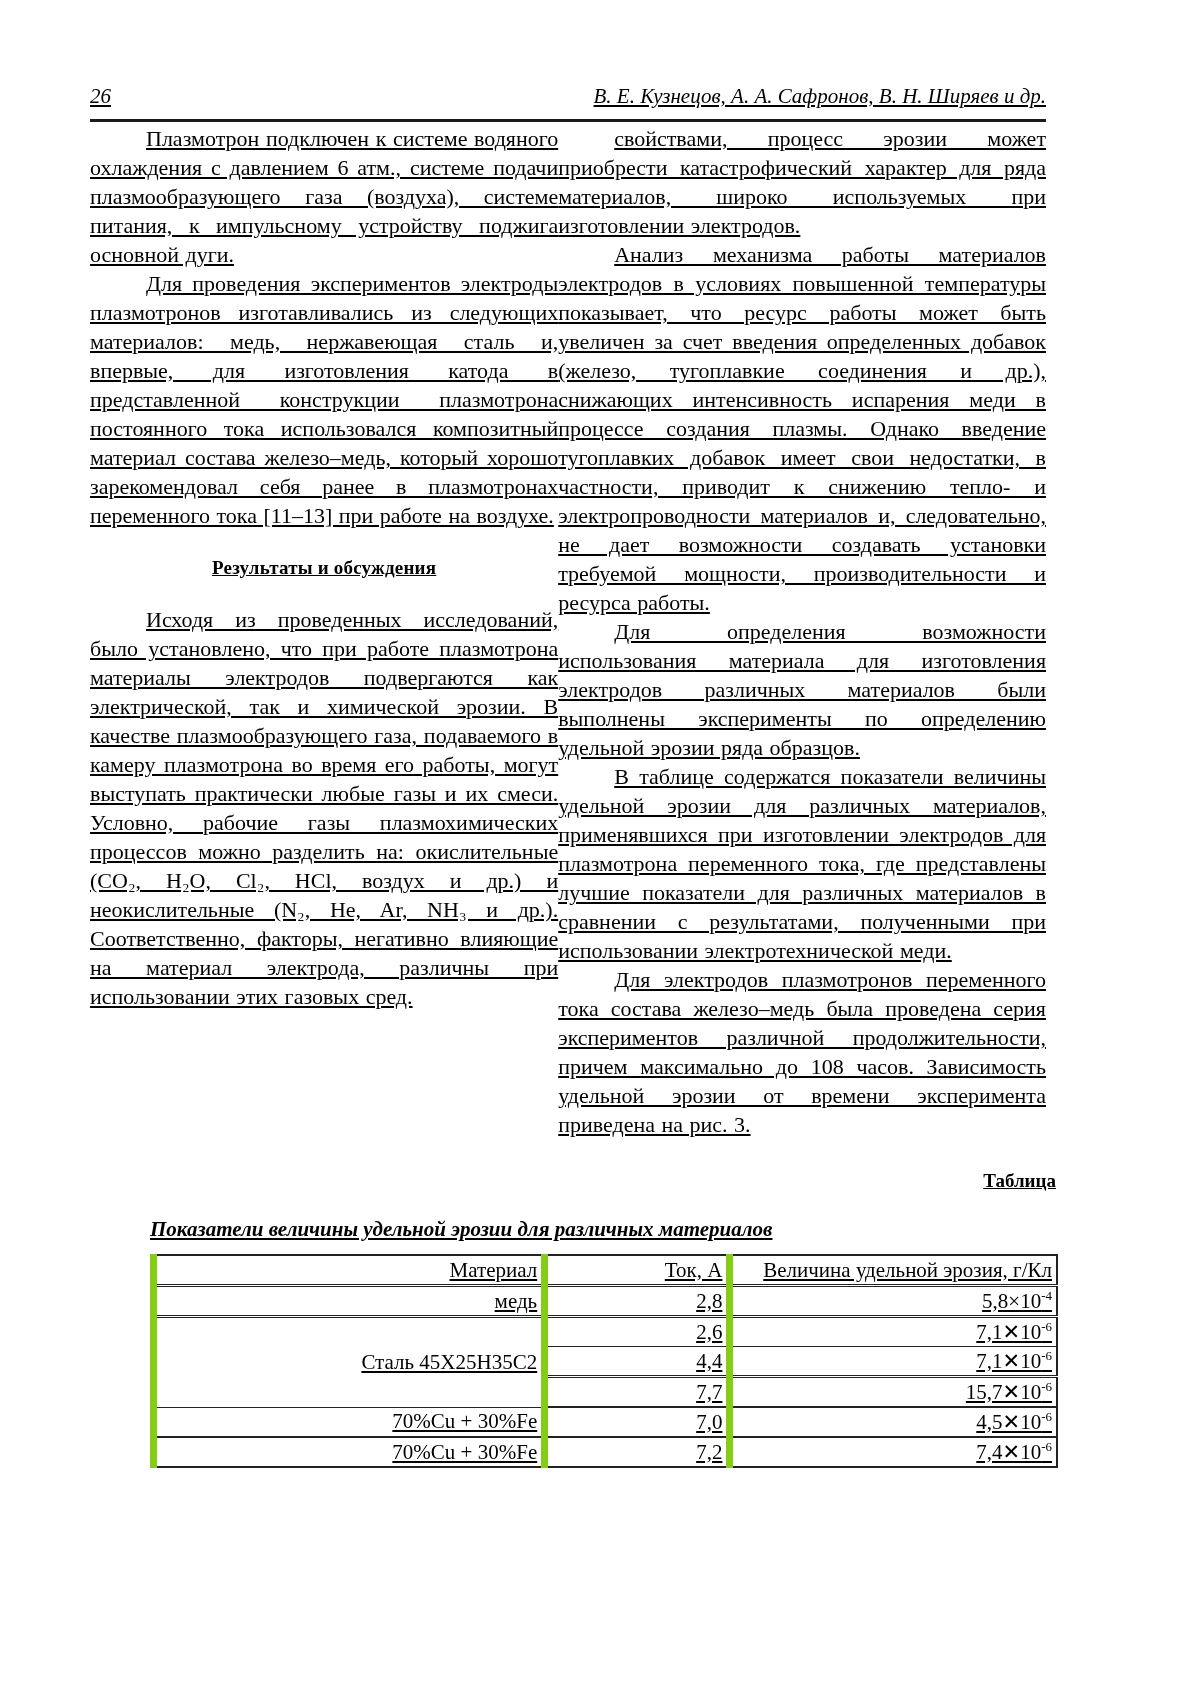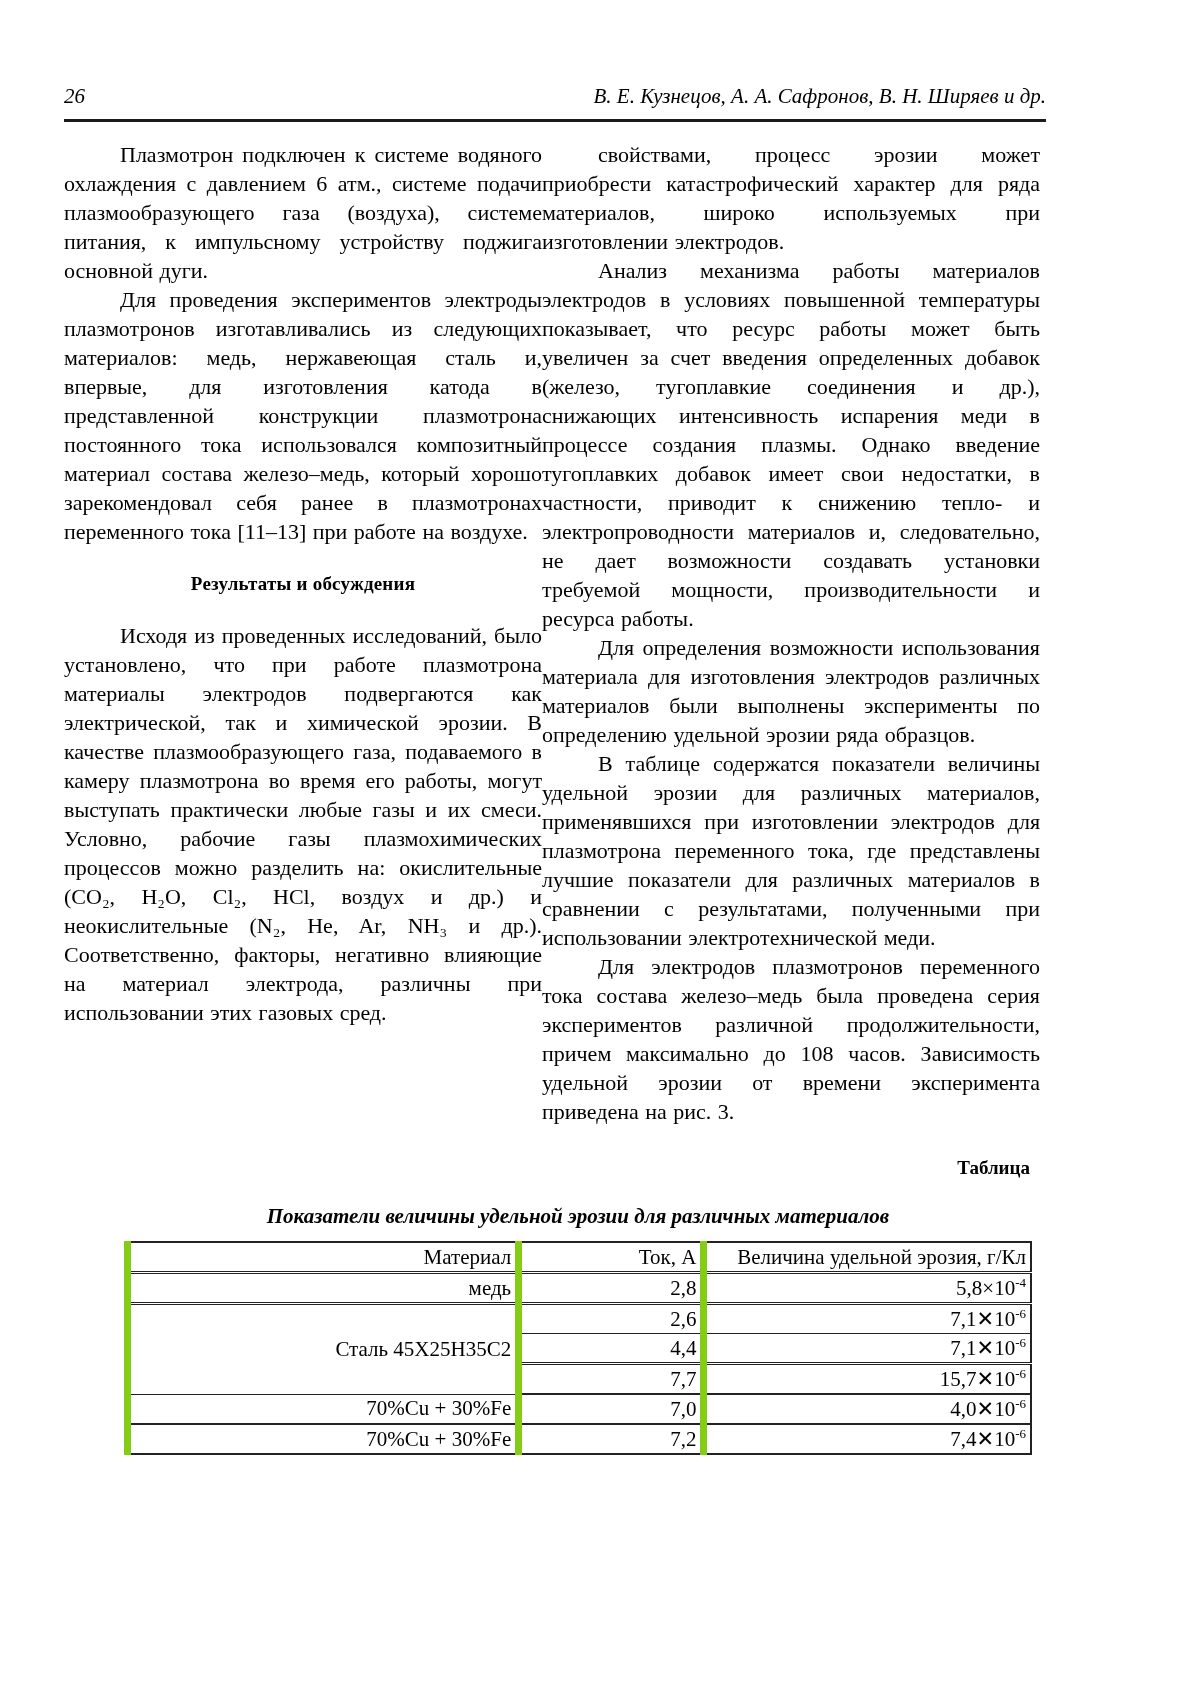--- a/index.html
+++ b/index.html
@@ -2,51 +2,51 @@
 <html lang="ru"><head>
 <meta charset="utf-8">
 <style>
   html,body{margin:0;padding:0;background:#fff;}
   body{
     width:1200px;height:1698px;
     color:#000;
     font-family:"Liberation Serif", serif;
     -webkit-font-smoothing:antialiased;
   }
-  .page{box-sizing:border-box;width:1136px;height:1698px;padding:84px 90px 0 64px;}
+  .page{box-sizing:border-box;width:1136px;height:1698px;padding:84px 90px 0 90px;text-decoration:underline;}
 
   
   .running-header{
     display:flex;justify-content:space-between;align-items:flex-end;
     font-style:italic;font-size:21px;line-height:24px;
     padding-bottom:11px;border-bottom:3px solid #1b1b1b;
   }
 
   
-  .columns{display:flex;margin-top:18px;}
+  .columns{display:flex;margin-top:2px;}
   .col-left{width:478px;}
   .col-right{width:498px;}
   p.body-par{
     margin:0;font-size:22px;line-height:29px;
     text-align:justify;text-indent:56px;
     word-spacing:1px;
   }
   h2.section-heading{
     margin:27px 0 26px 0;font-size:19px;font-weight:bold;
     text-align:center;letter-spacing:.2px;
   }
 
   
   .table-area{margin:30px 0 0 60px;width:908px;}
   .table-label{
     text-align:right;font-weight:bold;font-size:19px;line-height:24px;
     margin:0 2px 24px 0;
   }
   .table-caption{
-    text-align:center;font-weight:bold;font-style:italic;
+    text-align:left;font-weight:bold;font-style:italic;
     font-size:21px;line-height:24px;margin:0 0 13px 0;
   }
   table.erosion{
     width:100%;border-collapse:collapse;table-layout:fixed;
     font-size:21px;
   }
   table.erosion col.c-material{width:43.3%;}
   table.erosion col.c-current{width:20.5%;}
   table.erosion col.c-erosion{width:36.2%;}
   table.erosion th, table.erosion td{
@@ -122,21 +122,21 @@
         <td>4,4</td>
         <td><span>7,1✕10</span><sup>-6</sup></td>
       </tr>
       <tr class="r3">
         <td>7,7</td>
         <td><span>15,7✕10</span><sup>-6</sup></td>
       </tr>
       <tr class="r4">
         <td>70%Cu + 30%Fe</td>
         <td>7,0</td>
-        <td><span>4,0✕10</span><sup>-6</sup></td>
+        <td><span>4,5✕10</span><sup>-6</sup></td>
       </tr>
       <tr class="r5">
         <td>70%Cu + 30%Fe</td>
         <td>7,2</td>
         <td><span>7,4✕10</span><sup>-6</sup></td>
       </tr>
     </tbody>
       </table>
   </div>
 

